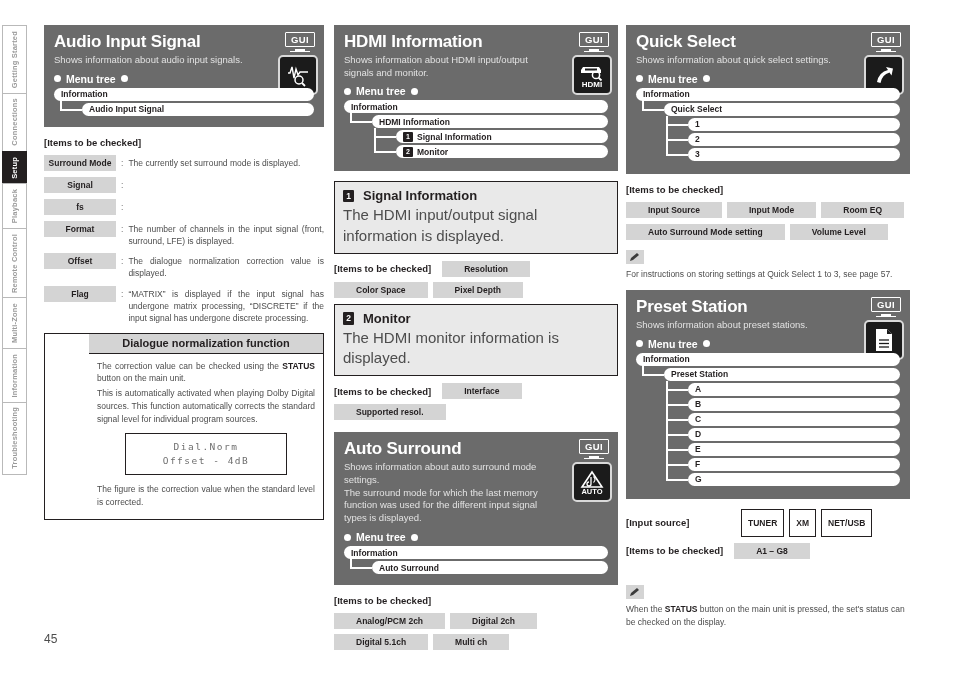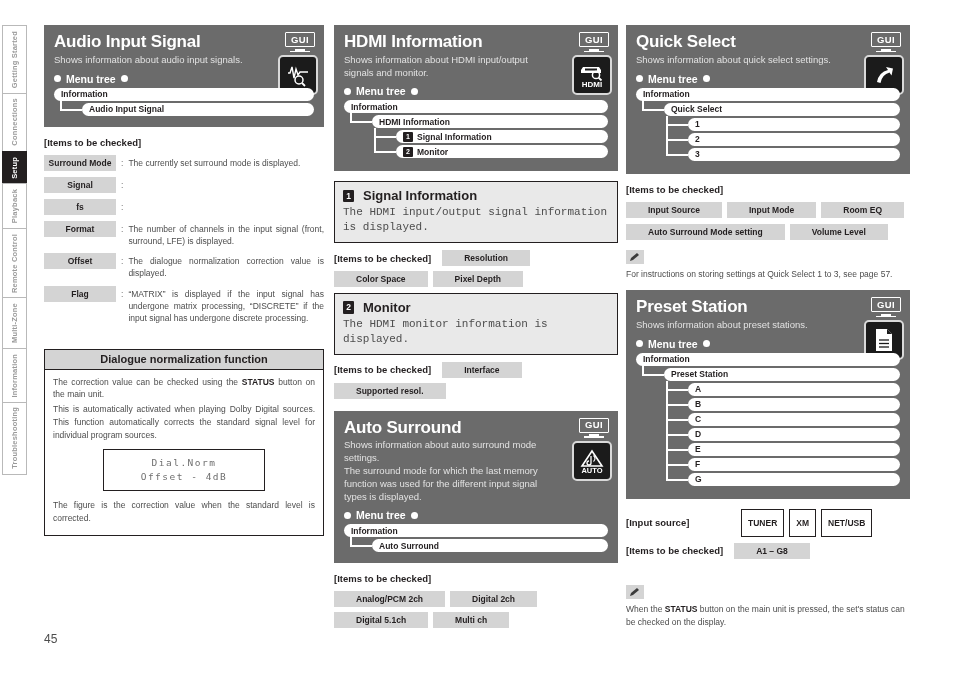--- a/index.html
+++ b/index.html
@@ -151,21 +151,21 @@
   }
   .chip-outline{
     background:#ffffff;border:1.5px solid #231f20;
     color:#231f20;font-size:8.5px;font-weight:bold;
     padding:8px 6px;white-space:nowrap;
   }
   .inline-head{font-size:9.5px;font-weight:bold;margin-right:6px;white-space:nowrap;}
   .chip-line{display:flex;align-items:center;flex-wrap:wrap;gap:5px;margin-bottom:6px;}
 
   
-  .notebox{border:1.5px solid #231f20;margin-top:24px;}
+  .notebox{border:1.5px solid #231f20;margin-top:8px;padding-left:44px;}
   .notebox .nb-title{
     background:#d4d4d4;color:#231f20;text-align:center;
     font-size:11px;font-weight:bold;padding:3px 0 4px 0;
     border-bottom:1.5px solid #231f20;
   }
   .notebox .nb-body{padding:6px 8px 8px 8px;}
   .notebox p{margin:0 0 2px 0;font-size:8.5px;line-height:1.5;color:#4d4d4d;text-align:justify;}
   .notebox p b{color:#231f20;}
   .lcd{
     border:1.5px solid #231f20;
@@ -183,21 +183,21 @@
     border:1.5px solid #231f20;
     background:#e9e9e9;
     padding:6px 8px 7px 8px;
     margin-bottom:7px;
   }
   .subbox .sb-title{
     font-size:13px;font-weight:bold;color:#231f20;
     display:flex;align-items:center;gap:5px;margin-bottom:2px;
   }
   .subbox .sb-title .numbox{font-size:8.5px;padding:2px 3px;}
-  .subbox .sb-desc{font-size:11px;color:#4d4d4d;line-height:1.35;font-family:Liberation Mono, monospace;}
+  .subbox .sb-desc{font-size:15px;color:#4d4d4d;line-height:1.35;}
 
   
   .pencil{
     width:18px;height:14px;background:#d4d4d4;
     display:flex;align-items:center;justify-content:center;
     margin:10px 0 4px 0;
   }
   .note-text{font-size:8.5px;line-height:1.5;color:#4d4d4d;}
   .note-text b{color:#231f20;}
 

